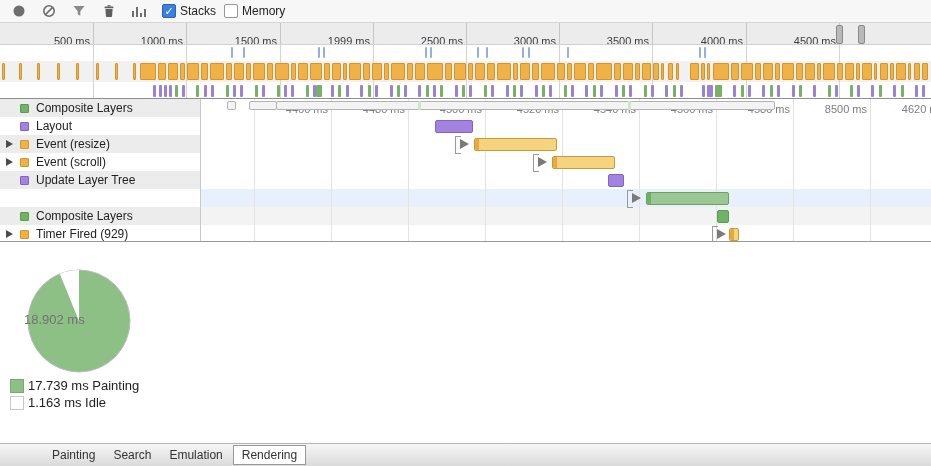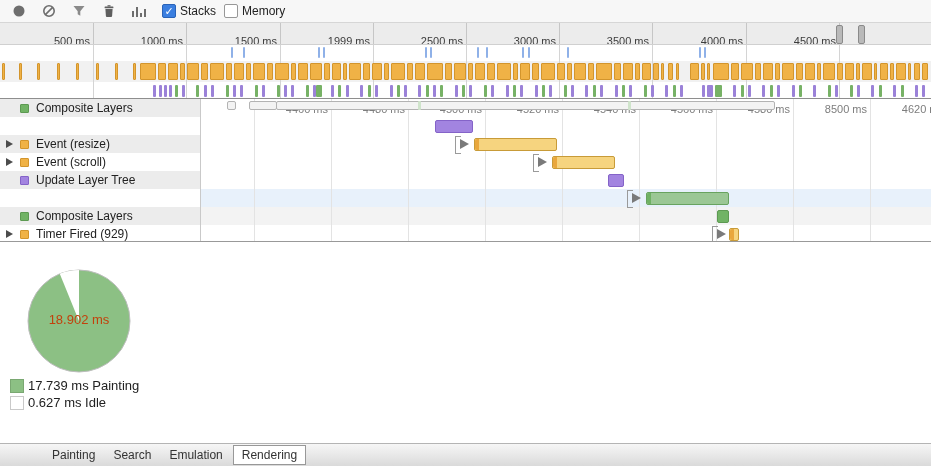--- a/index.html
+++ b/index.html
@@ -49,21 +49,21 @@
   .ebar .cap{position:absolute;left:0;top:0;width:4px;height:100%;border-radius:2px 0 0 2px;}
   .marker{position:absolute;width:18px;height:16px;}
   .marker .brk{position:absolute;left:0;top:0;width:5px;height:16px;border-left:1px solid #9a9a9a;
                border-top:1px solid #9a9a9a;border-bottom:1px solid #9a9a9a;}
   .marker .tri{position:absolute;left:5px;top:3px;width:0;height:0;border-left:9px solid #7a7a7a;
                border-top:5px solid transparent;border-bottom:5px solid transparent;}
   
   .details-tab{position:absolute;left:10px;top:242px;background:#fff;border:1px solid #949494;
                padding:2px 9px 3px 9px;font-size:12px;color:#222;z-index:5;}
   .pie-wrap{position:absolute;left:24px;top:266px;width:110px;height:110px;}
-  .pie-label{position:absolute;left:24px;top:312px;width:110px;text-align:center;font-size:13px;color:#c2410c;}
+  .pie-label{position:absolute;left:24px;top:312px;width:110px;text-align:left;font-size:13px;color:#737373;}
   .legend{position:absolute;left:10px;top:377px;}
   .legitem{display:flex;align-items:center;height:17px;}
   .legsw{width:12px;height:12px;margin-right:4px;border:1px solid #b5b5b5;flex:0 0 auto;}
   .legtext{font-size:13px;color:#222;white-space:nowrap;}
   
   .drawer{position:absolute;left:0;top:443px;width:931px;height:23px;
           background:linear-gradient(#f6f6f6,#dadada);border-top:1px solid #b4b4b4;
           display:flex;align-items:center;padding-left:44px;box-sizing:border-box;}
   .dtab{padding:3px 8px;font-size:12px;color:#333;margin-right:2px;cursor:default;white-space:nowrap;}
   .dtab.sel{background:#fff;border:1px solid #989898;padding:2px 8px;}
@@ -326,20 +326,25 @@
       <div class="atick" style="left: 922px; width: 3px; background: rgb(155, 130, 216);"></div>
     </div>
 
   <div class="flame">
     <div class="sidebar" id="sidebar">
         <div class="srow alt" style="top: 0px;">
           <div class="noarrow"></div>
           <div class="sq" style="background: rgb(113, 179, 101); border: 1px solid rgb(93, 154, 82); box-sizing: border-box;"></div>
           <div class="slabel">Composite Layers</div>
         </div>
+        <div class="srow" style="top: 18px;">
+          <div class="noarrow"></div>
+          <div class="sq" style="background: rgb(162, 132, 224); border: 1px solid rgb(132, 99, 200); box-sizing: border-box;"></div>
+          <div class="slabel">Layout</div>
+        </div>
         <div class="srow alt" style="top: 36px;">
           <div class="arrow"></div>
           <div class="sq" style="background: rgb(240, 178, 70); border: 1px solid rgb(211, 149, 44); box-sizing: border-box;"></div>
           <div class="slabel">Event (resize)</div>
         </div>
         <div class="srow alt" style="top: 72px;">
           <div class="noarrow"></div>
           <div class="sq" style="background: rgb(162, 132, 224); border: 1px solid rgb(132, 99, 200); box-sizing: border-box;"></div>
           <div class="slabel">Update Layer Tree</div>
         </div>
@@ -426,21 +431,21 @@
       </svg>
   </div>
   <div class="pie-label">18.902 ms</div>
   <div class="legend" id="legend">
       <div class="legitem">
         <div class="legsw" style="background: rgb(140, 192, 132); border-color: rgb(122, 168, 114);"></div>
         <div class="legtext">17.739 ms Painting</div>
       </div>
       <div class="legitem">
         <div class="legsw" style="background: rgb(255, 255, 255); border-color: rgb(201, 201, 201);"></div>
-        <div class="legtext">0.627 ms Idle</div>
+        <div class="legtext">1.163 ms Idle</div>
       </div>
     </div>
 
   <div class="drawer" id="drawer">
       <div class="dtab">Painting</div>
       <div class="dtab">Search</div>
       <div class="dtab">Emulation</div>
       <div class="dtab sel">Rendering</div>
     </div>
 </div>

